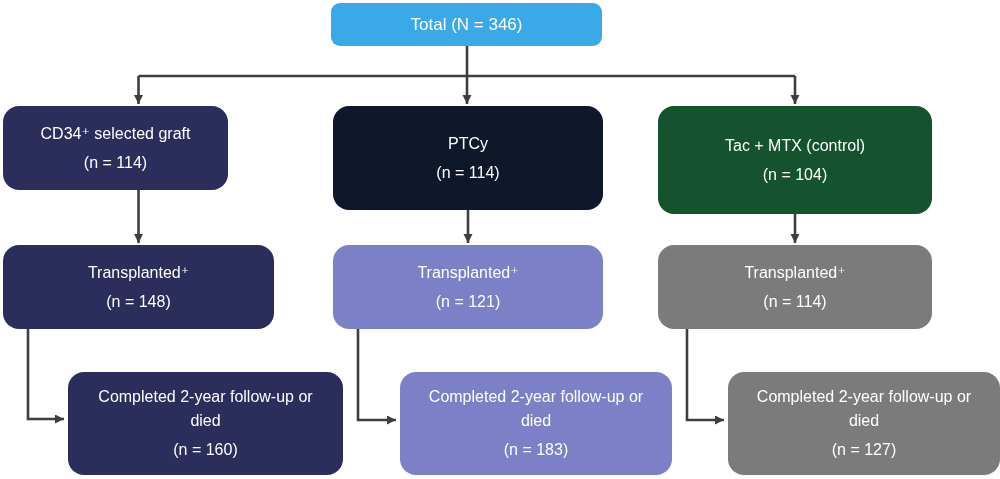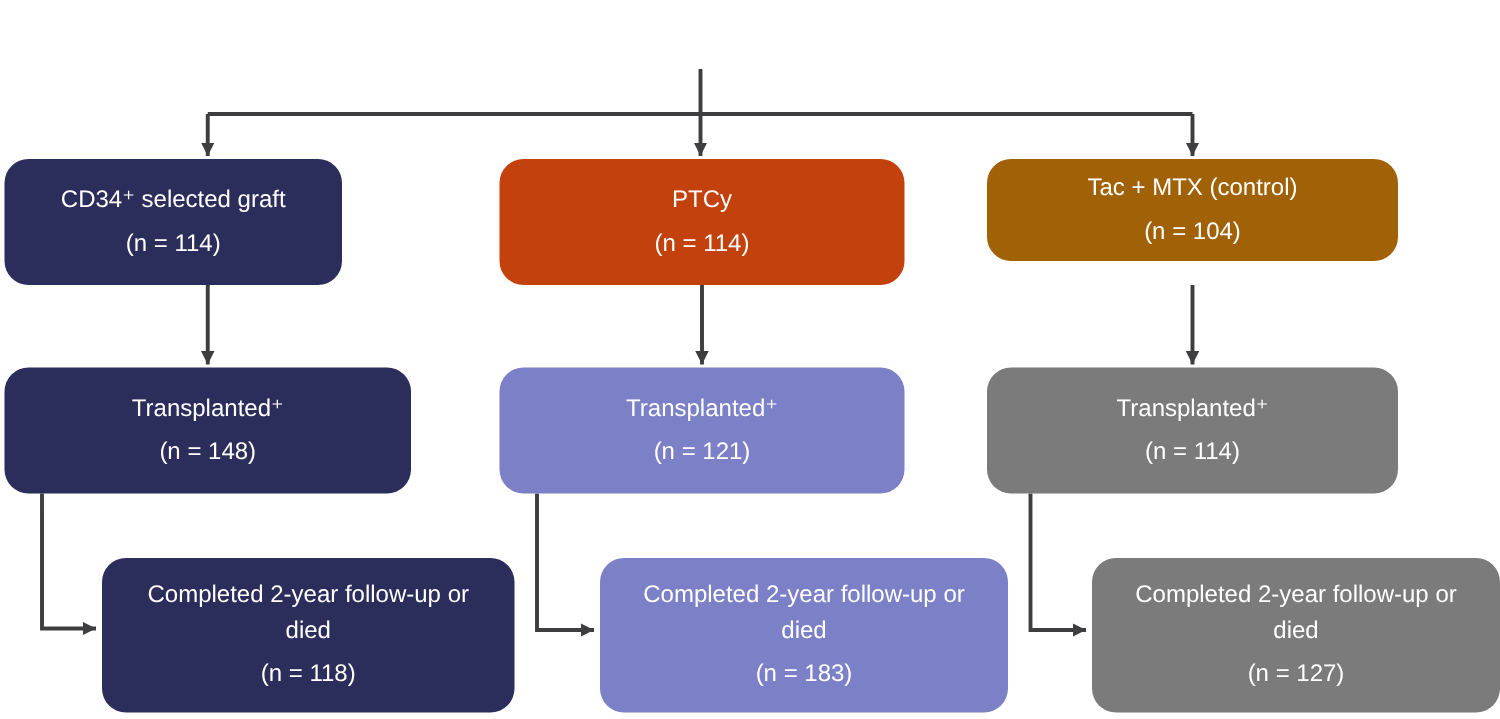--- a/index.html
+++ b/index.html
@@ -70,32 +70,35 @@
       <path d="M795,76 V104" marker-end="url(#arrow)"></path>
       <path d="M138.5,190 V243" marker-end="url(#arrow)"></path>
       <path d="M468,190 V243" marker-end="url(#arrow)"></path>
       <path d="M795,190 V243" marker-end="url(#arrow)"></path>
       <path d="M28,329 V419 H64" marker-end="url(#arrow)"></path>
       <path d="M358,329 V420 H396" marker-end="url(#arrow)"></path>
       <path d="M687,329 V420 H724" marker-end="url(#arrow)"></path>
     </g>
   </svg>
 
+  <div class="node root" style="left: 331px; top: 3px; width: 271px; height: 43px; background-color: rgb(59, 169, 232);">
+    <span class="label" style="max-width:260px;">Total (N = 346)</span>
+  </div>
 
   <div class="node" style="left: 3px; top: 106px; width: 225px; height: 84px; background-color: rgb(43, 45, 91);">
     <span class="label">CD34⁺ selected graft</span>
     <span class="count">(n = 114)</span>
   </div>
 
-  <div class="node" style="left: 333px; top: 106px; width: 270px; height: 84px; background-color: #c2410c;">
+  <div class="node" style="left: 333px; top: 106px; width: 270px; height: 104px; background-color: #0f172a;">
     <span class="label">PTCy</span>
     <span class="count">(n = 114)</span>
   </div>
 
-  <div class="node" style="left: 658px; top: 106px; width: 274px; height: 68px; background-color: #a16207;">
+  <div class="node" style="left: 658px; top: 106px; width: 274px; height: 108px; background-color: #14532d;">
     <span class="label">Tac + MTX (control)</span>
     <span class="count">(n = 104)</span>
   </div>
 
   <div class="node" style="left: 3px; top: 245px; width: 271px; height: 84px; background-color: rgb(43, 45, 91);">
     <span class="label">Transplanted⁺</span>
     <span class="count">(n = 148)</span>
   </div>
 
   <div class="node" style="left: 333px; top: 245px; width: 270px; height: 84px; background-color: rgb(123, 128, 199);">
@@ -103,21 +106,21 @@
     <span class="count">(n = 121)</span>
   </div>
 
   <div class="node" style="left: 658px; top: 245px; width: 274px; height: 84px; background-color: rgb(124, 123, 123);">
     <span class="label">Transplanted⁺</span>
     <span class="count">(n = 114)</span>
   </div>
 
   <div class="node" style="left: 68px; top: 372px; width: 275px; height: 103px; background-color: rgb(43, 45, 91);">
     <span class="label">Completed 2-year follow-up or died</span>
-    <span class="count">(n = 118)</span>
+    <span class="count">(n = 160)</span>
   </div>
 
   <div class="node" style="left: 400px; top: 372px; width: 272px; height: 103px; background-color: rgb(123, 128, 199);">
     <span class="label">Completed 2-year follow-up or died</span>
     <span class="count">(n = 183)</span>
   </div>
 
   <div class="node" style="left: 728px; top: 372px; width: 272px; height: 103px; background-color: rgb(124, 123, 123);">
     <span class="label">Completed 2-year follow-up or died</span>
     <span class="count">(n = 127)</span>

